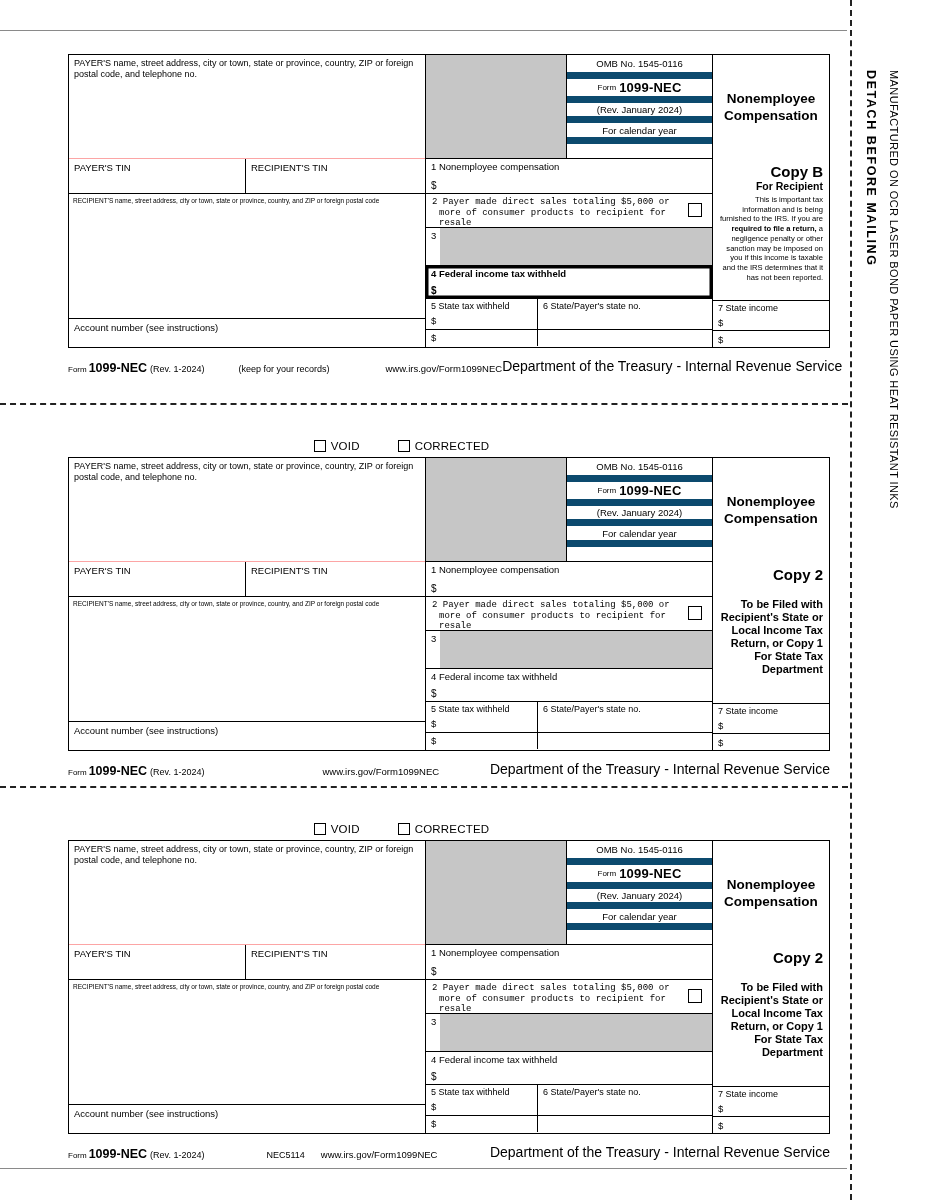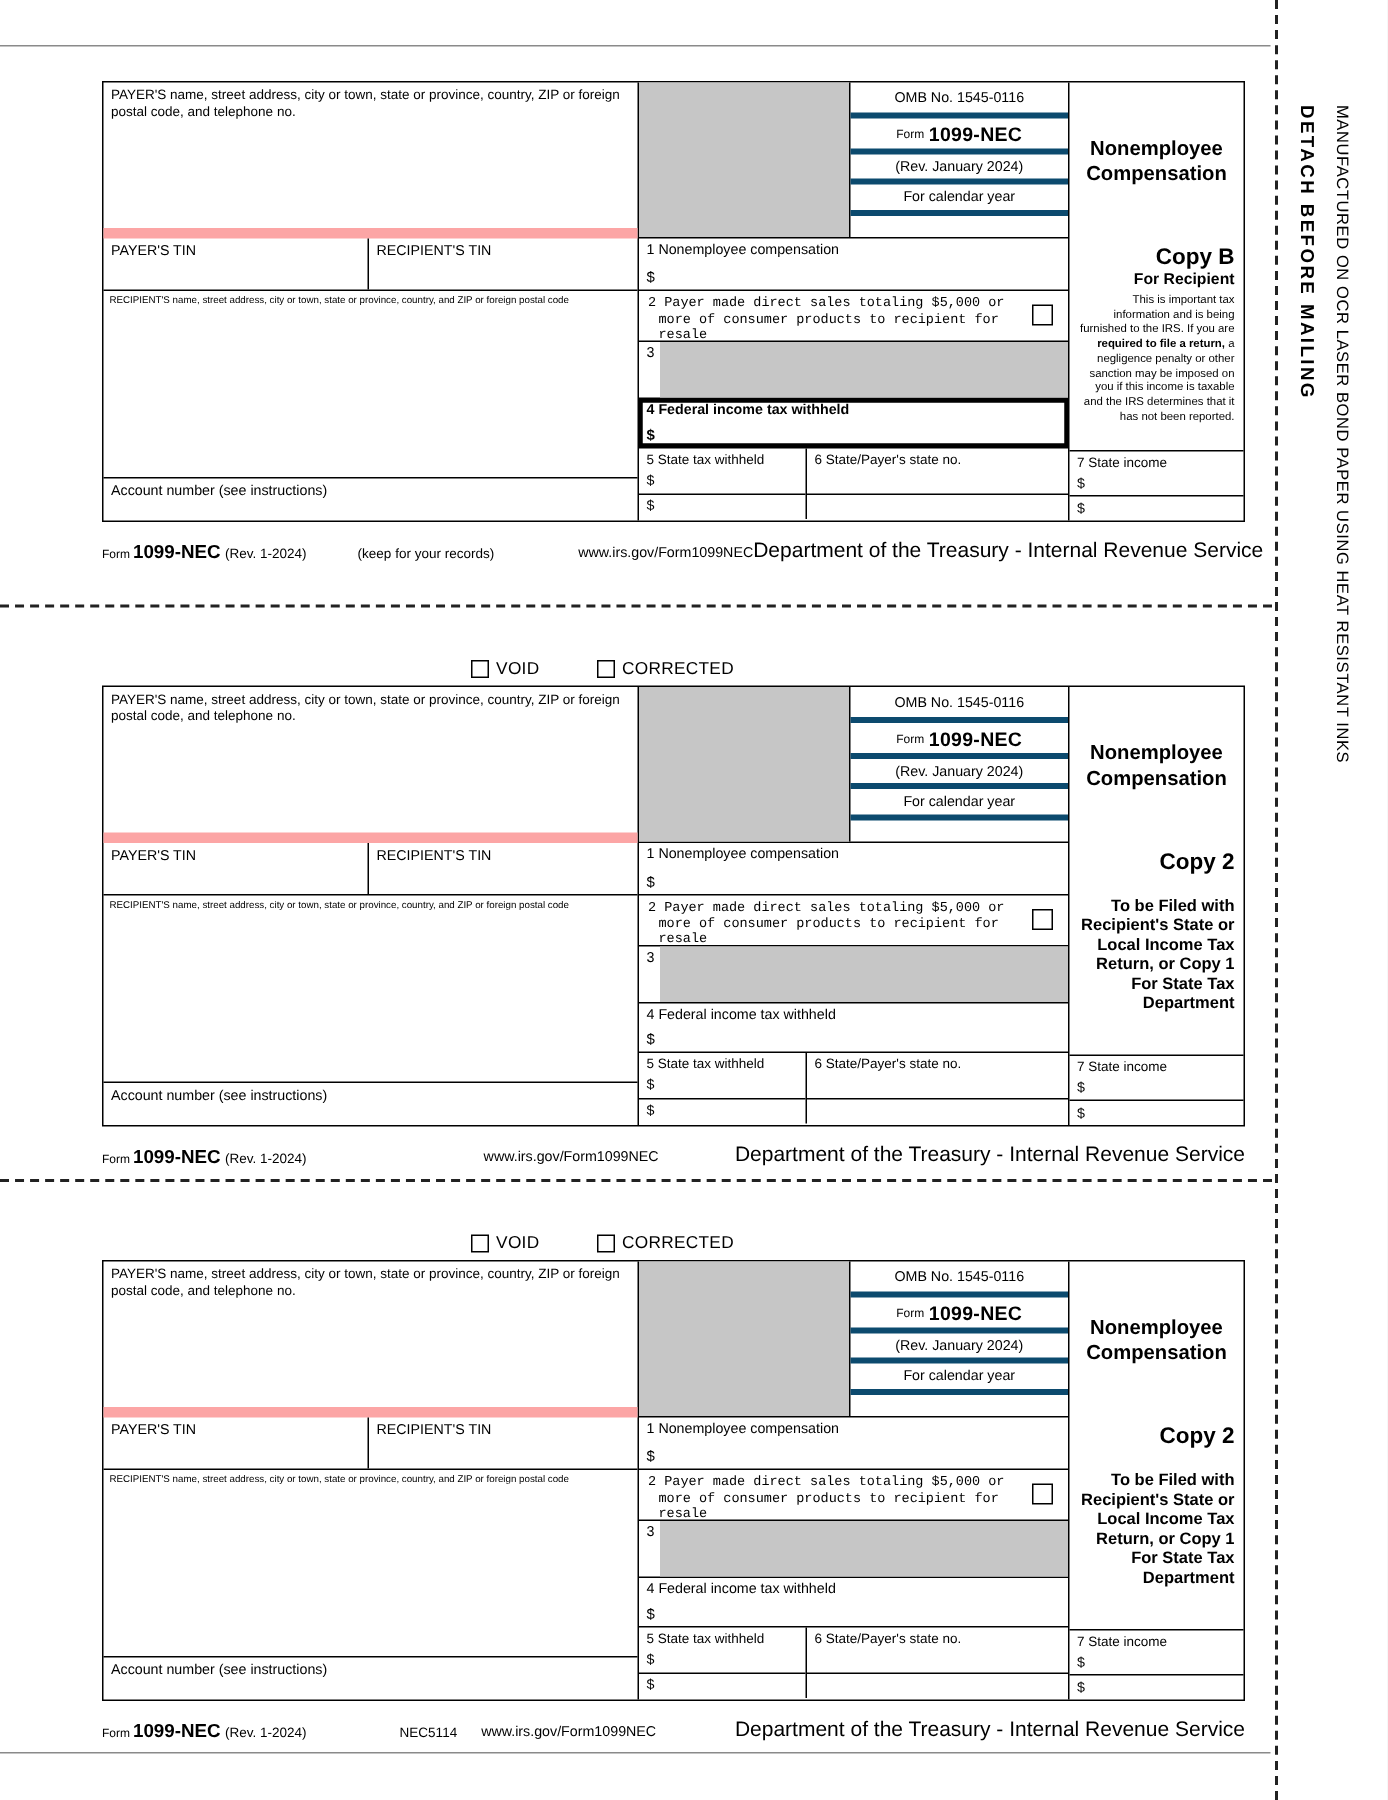--- a/index.html
+++ b/index.html
@@ -22,31 +22,31 @@
   .cb-row.one { padding-right:62px; }
   .cb-group { display:flex; align-items:center; gap:5px; }
   .checkbox { width:12px; height:12px; border:1.5px solid #000; background:#fff; display:inline-block; flex:0 0 auto; }
 
   
   .ftable { display:flex; width:762px; height:294px; border:1.5px solid #000; background:#fff; }
   .col-left { width:357px; border-right:1px solid #000; display:flex; flex-direction:column; }
   .col-mid { width:287px; border-right:1px solid #000; display:flex; flex-direction:column; }
   .col-right { flex:1; display:flex; flex-direction:column; }
 
-  .payer-box { height:104px; border-bottom:7px solid #fca5a5; padding:3px 5px; font-size:9px; line-height:11px; }
+  .payer-box { height:104px; border-bottom:1px solid #fca5a5; padding:3px 5px; font-size:9px; line-height:11px; }
   .tin-row { height:35px; border-bottom:1px solid #000; display:flex; }
   .tin-cell { width:177px; border-right:1px solid #000; padding:3px 5px; font-size:9.5px; }
   .tin-cell2 { flex:1; padding:3px 5px; font-size:9.5px; }
   .recipient-box { flex:1; border-bottom:1px solid #000; padding:3px 4px; font-size:6.5px; white-space:nowrap; overflow:hidden; }
   .account-box { height:28px; padding:3px 5px; font-size:9.5px; }
 
   .mid-header { height:104px; border-bottom:1px solid #000; display:flex; }
   .gray-box { width:140px; background:#c6c6c6; }
   .omb-stack { flex:1; border-left:1px solid #000; display:flex; flex-direction:column; font-size:9.5px; text-align:center; }
-  .omb-cell { border-bottom:4px solid #0c4a6e; display:flex; align-items:center; justify-content:center; }
+  .omb-cell { border-bottom:7px solid #0c4a6e; display:flex; align-items:center; justify-content:center; }
   .omb-c1 { height:24px; }
   .omb-c2 { height:24px; gap:3px; }
   .omb-c3 { height:20px; }
   .omb-c4 { height:21px; }
   .omb-c5 { flex:1; border-bottom:none; }
   .form-small { font-size:8px; }
   .form-big { font-size:13px; font-weight:bold; letter-spacing:.2px; }
 
   .box1 { height:35px; border-bottom:1px solid #000; padding:2px 5px; font-size:9.5px; position:relative; }
   .dollar-bl { position:absolute; left:5px; bottom:2px; font-size:10px; }

